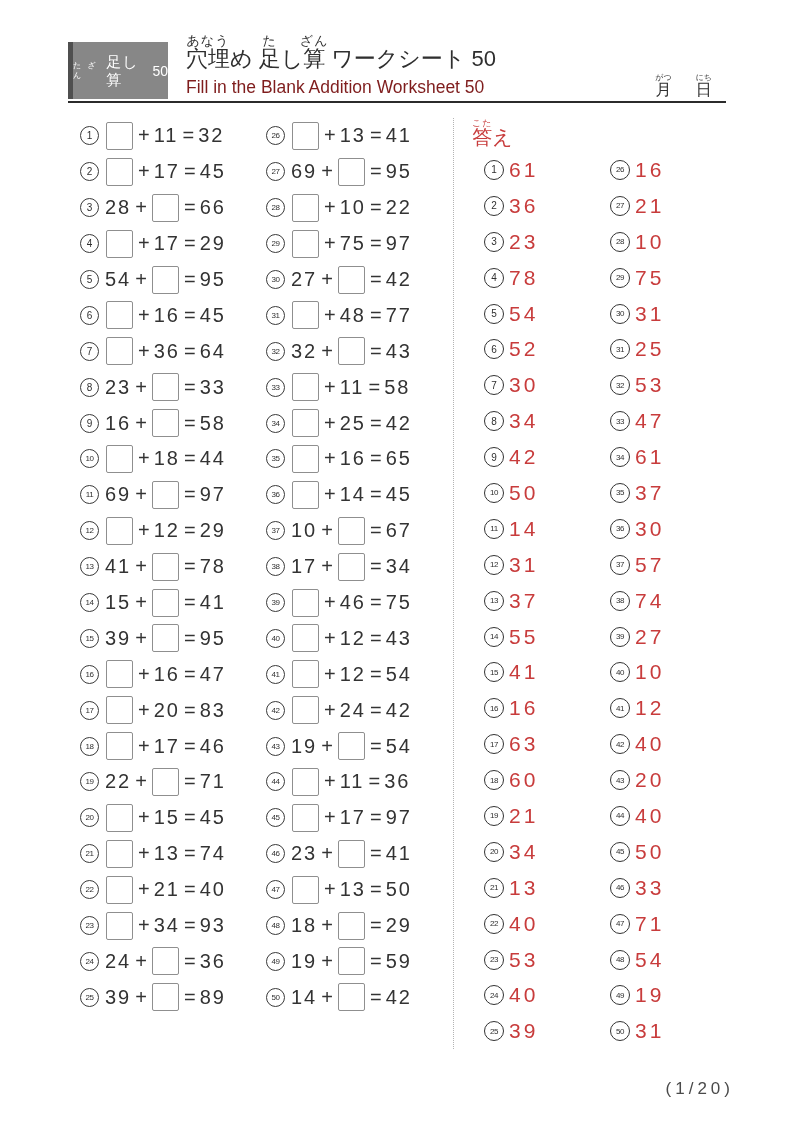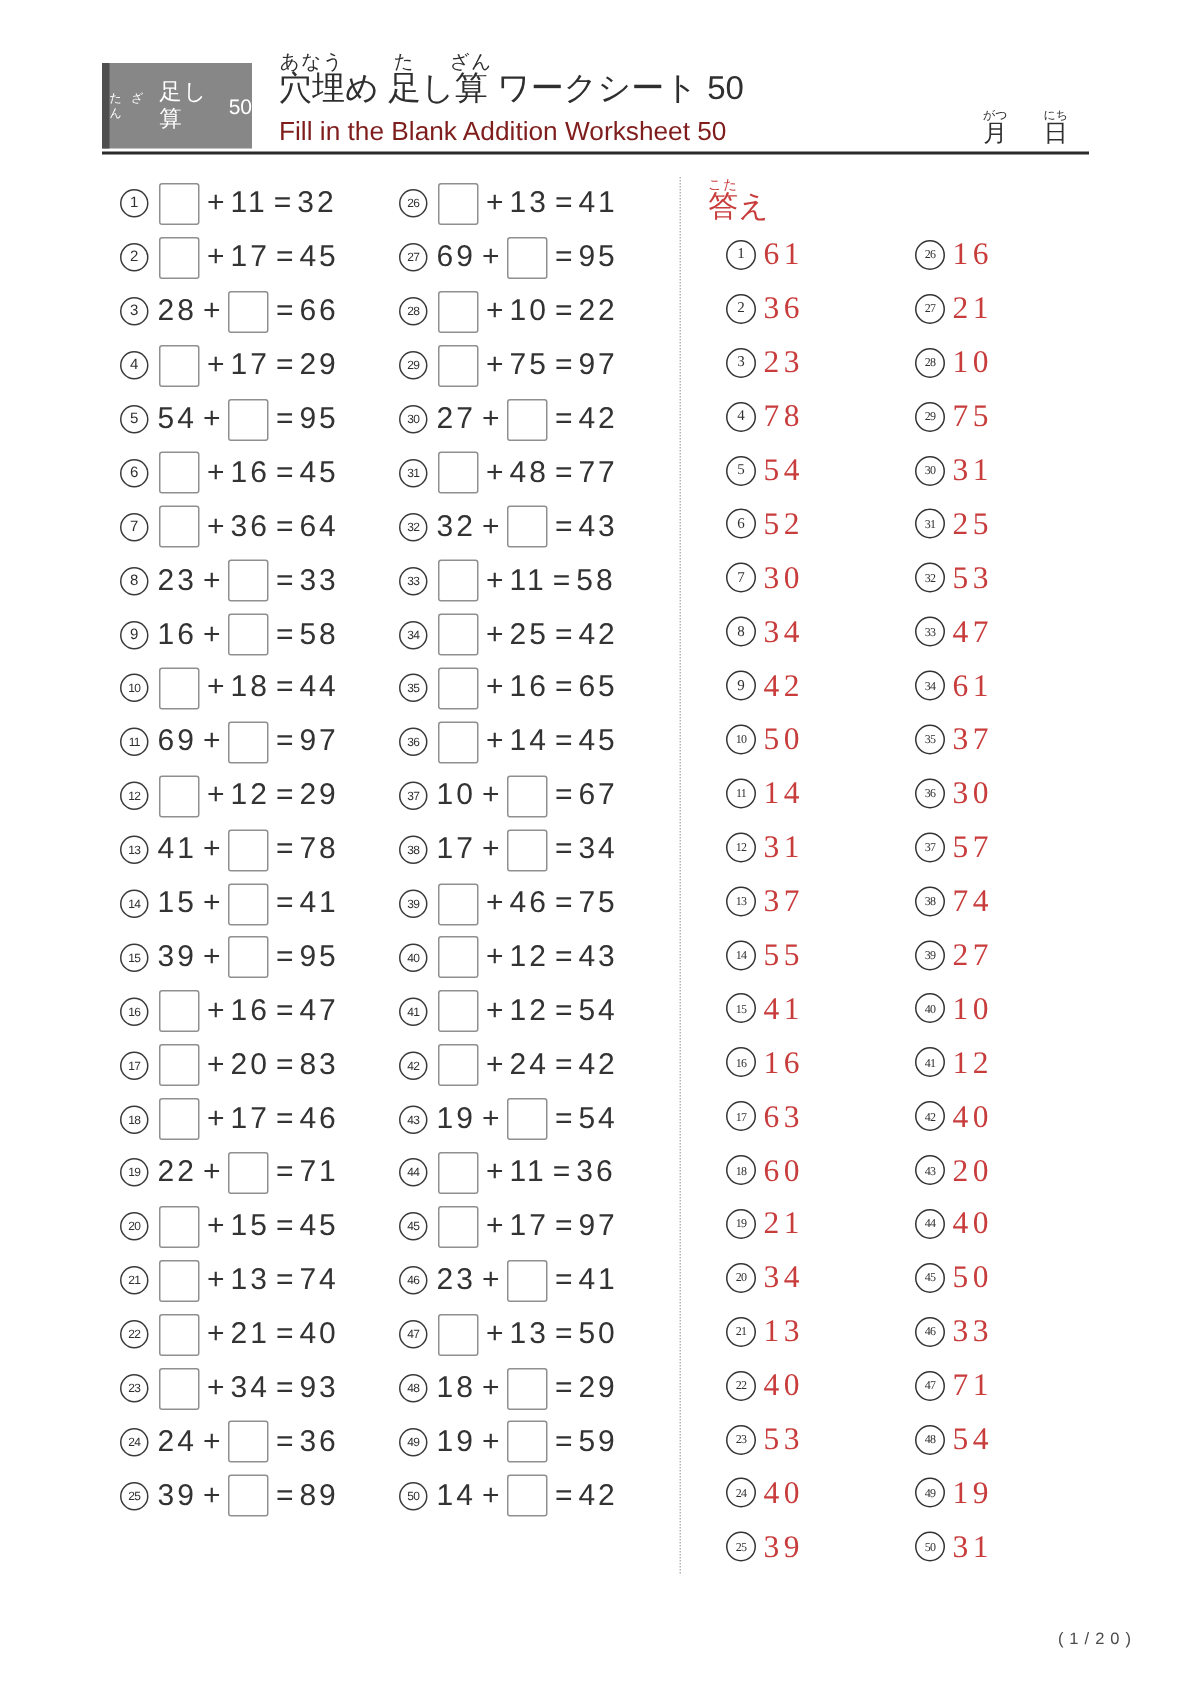--- a/index.html
+++ b/index.html
@@ -33,35 +33,35 @@
   .circ{
     flex:0 0 auto;width:17px;height:17px;border:1.2px solid #3a3a3a;border-radius:50%;
     display:inline-flex;align-items:center;justify-content:center;font-size:10px;color:#2f2f2f;
   }
   .circ.two{font-size:8px;letter-spacing:-0.5px;}
   .eq{display:inline-flex;align-items:center;margin-left:6px;font-size:20px;color:#333;}
   .num{letter-spacing:2px;}
   .op{margin:0 4px;}
   .box{display:inline-block;width:25px;height:26px;border:1.6px solid #8f8f8f;border-radius:2px;background:#fff;margin:0 1px;}
   
-  .answers-block{border-left:1.5px dotted #b3b3b3;padding-left:18px;font-family:Liberation Serif, serif;}
+  .answers-block{border-left:1.5px dotted #b3b3b3;padding-left:18px;}
   .answers-block .sec-heading{color:#c83c3c;}
   .answers-block .sec-heading ruby rt{color:#c83c3c;}
   .a-cols{display:flex;}
   .a-col1{width:126px;}
   .a-col2{width:130px;}
   .a-row{height:35.9px;display:flex;align-items:center;padding-left:12px;box-sizing:border-box;}
   .a-circ{
     flex:0 0 auto;width:18px;height:18px;border:1.3px solid #333;border-radius:50%;
     display:inline-flex;align-items:center;justify-content:center;font-size:10px;color:#2f2f2f;
   }
   .a-circ.two{font-size:8px;letter-spacing:-0.5px;}
   .a-val{font-size:21px;color:#c83c3c;margin-left:5px;letter-spacing:3px;}
   
-  .footer{position:absolute;right:36px;bottom:24px;font-size:11px;letter-spacing:4px;color:#4a4a4a;}
+  .footer{position:absolute;right:60px;bottom:24px;font-size:17px;letter-spacing:4px;color:#4a4a4a;}
 </style>
 </head>
 <body>
 
 <div class="page">
 
   <div class="header">
     <div class="badge">
       <div class="badge-stripe"></div>
       <div class="badge-inner">

